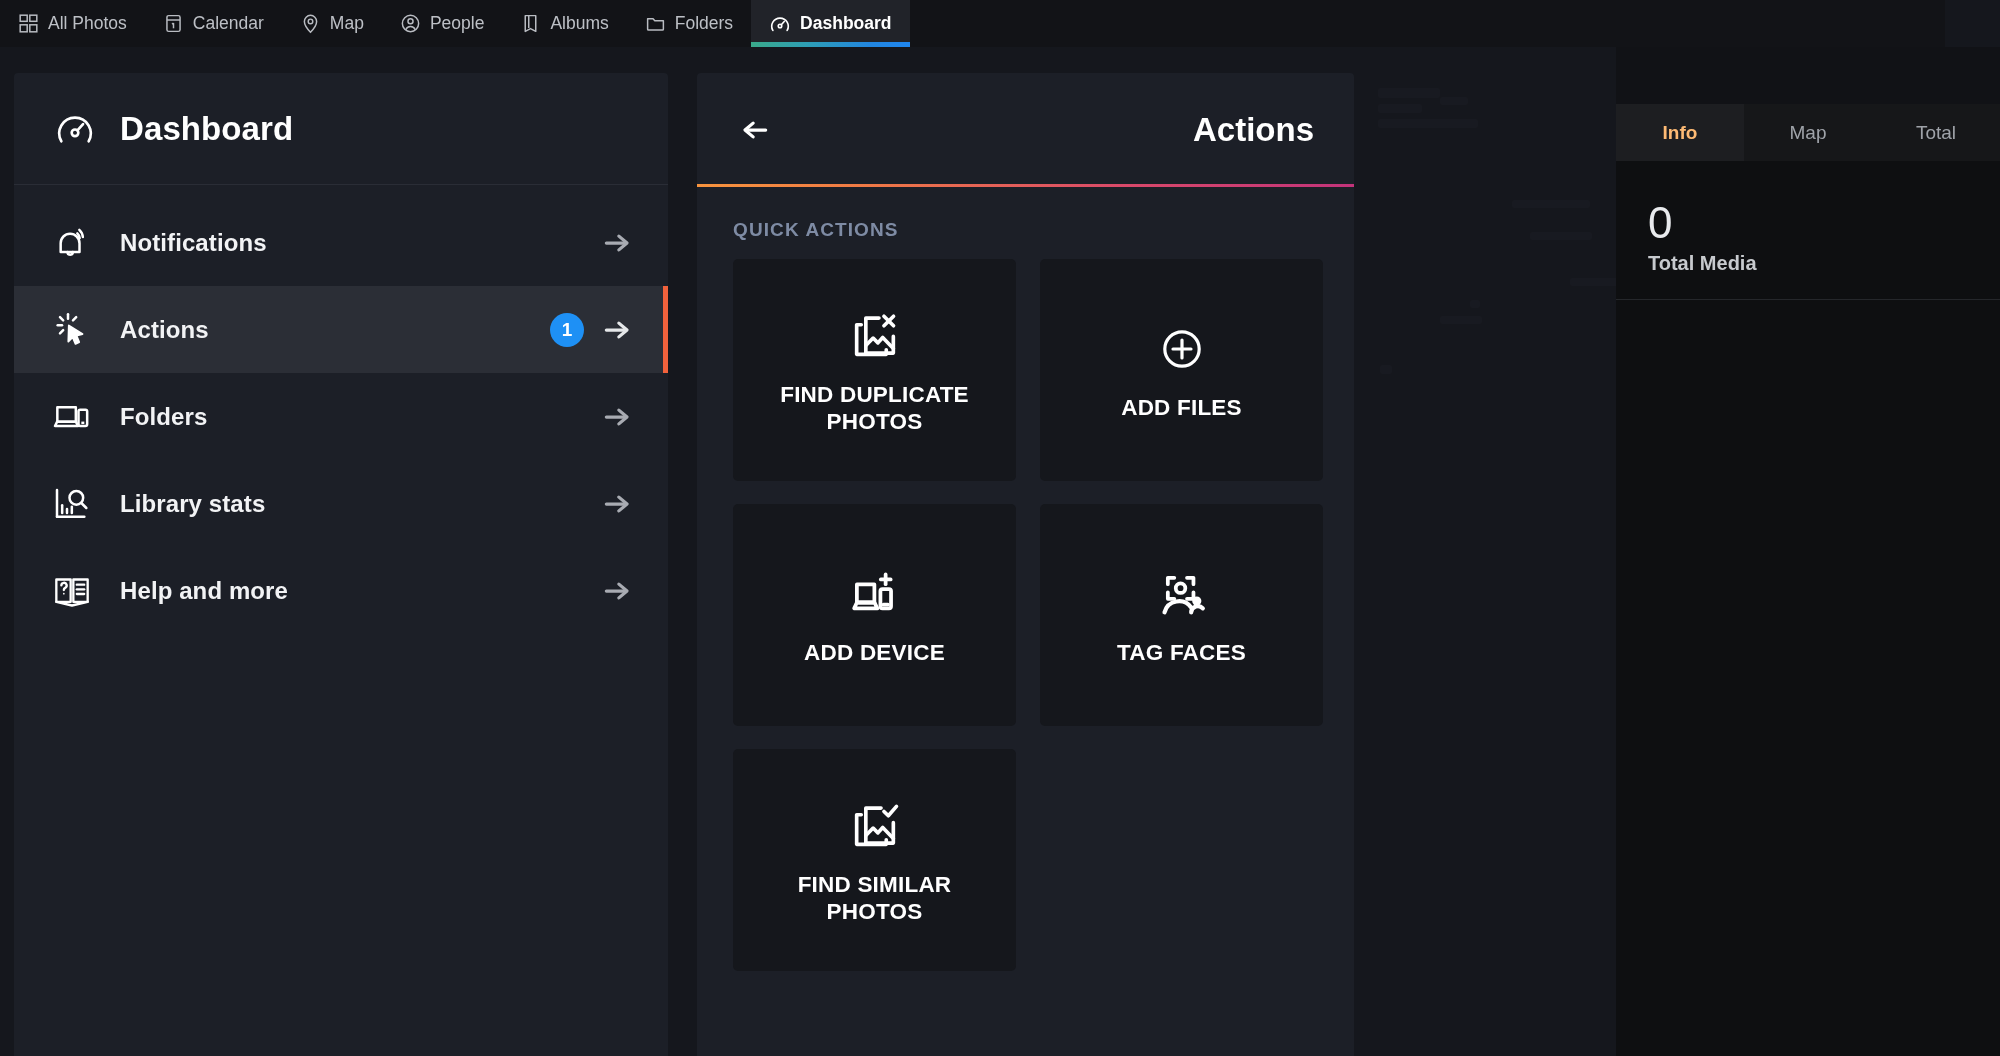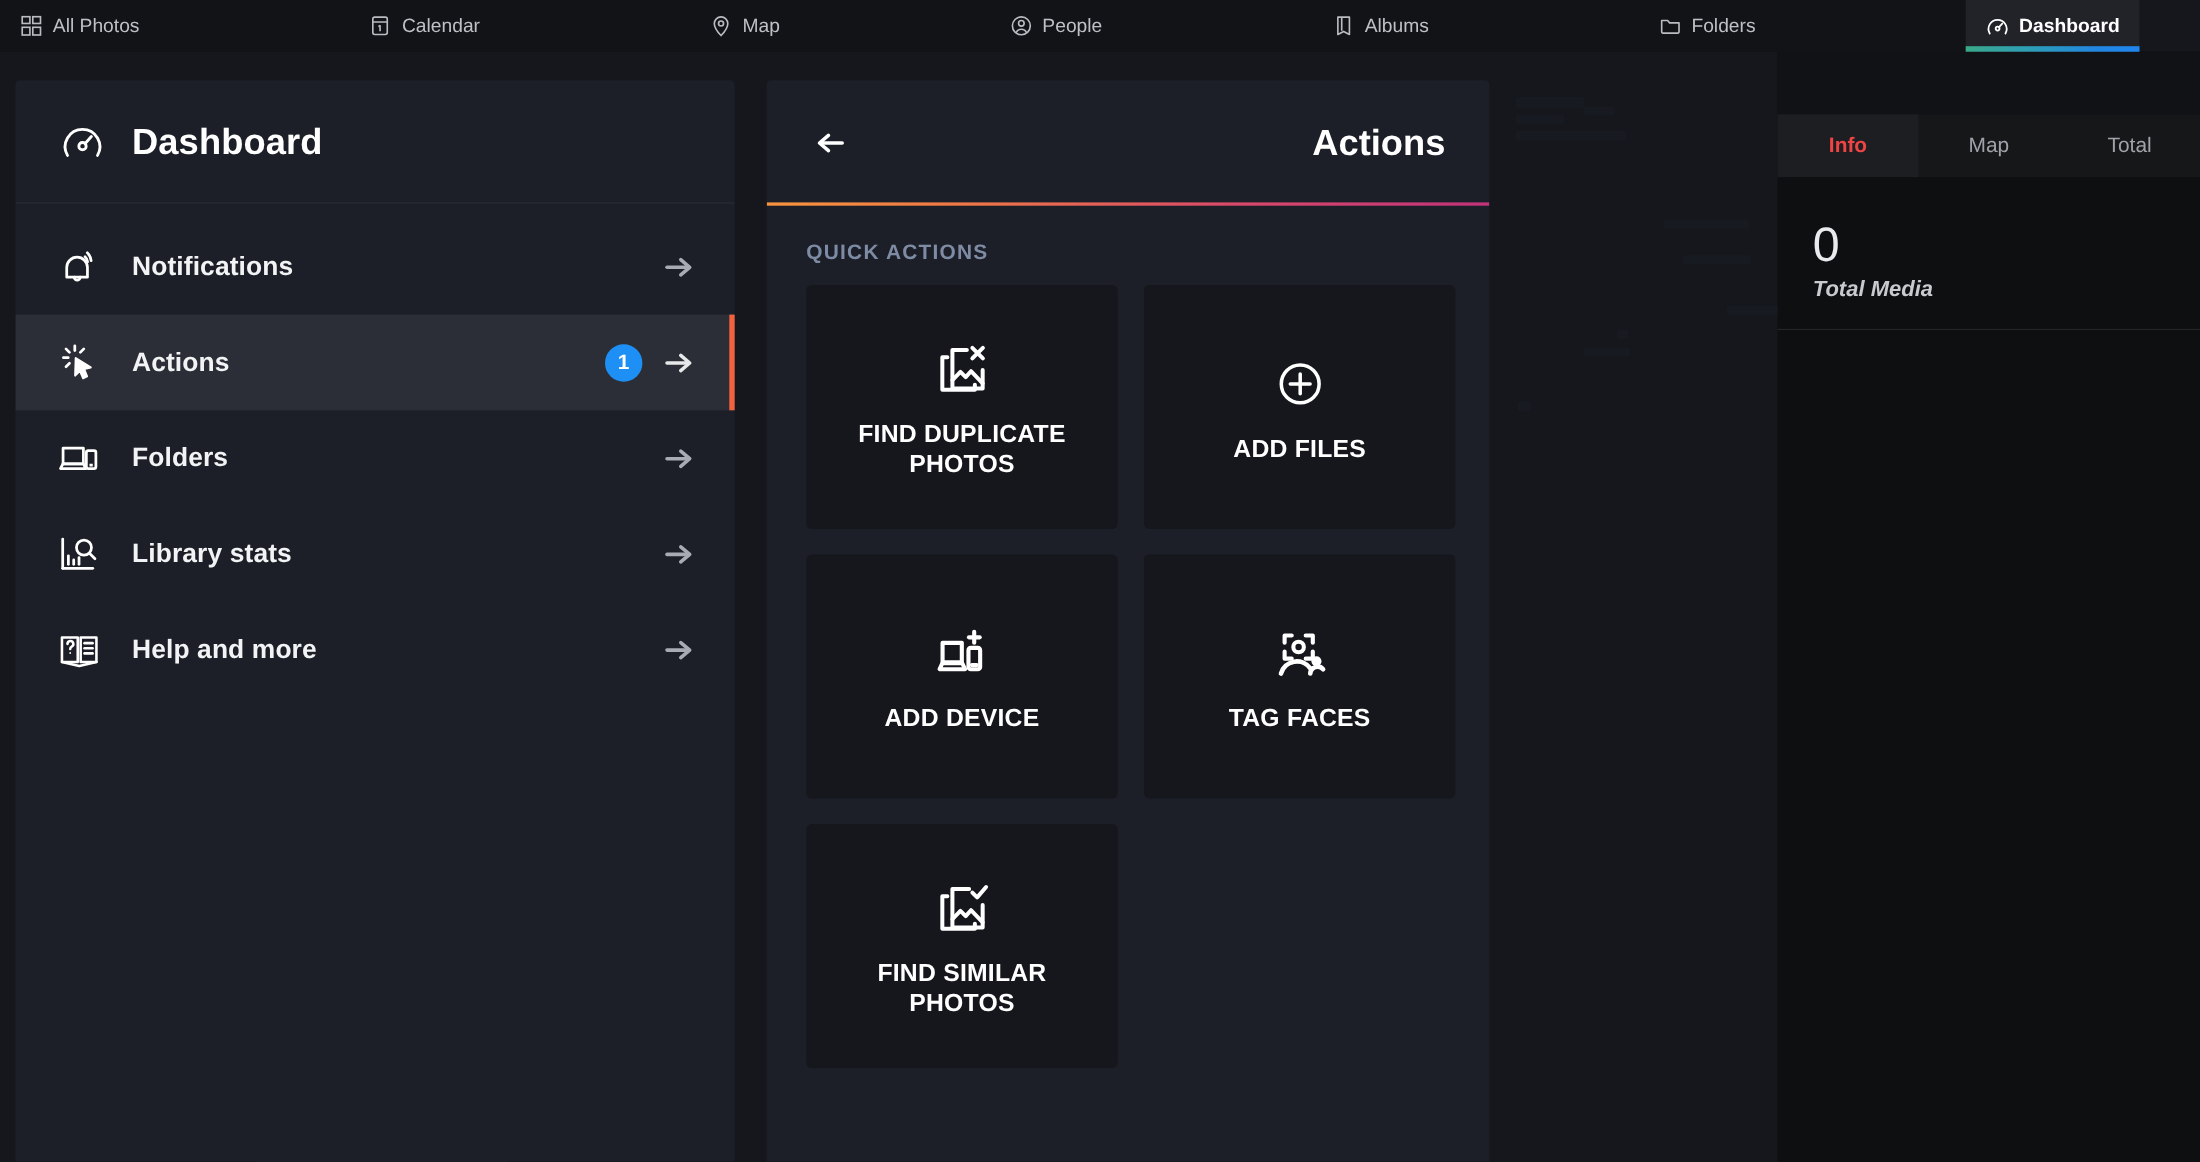--- a/index.html
+++ b/index.html
@@ -32,21 +32,20 @@
   
   #topnav {
     position: absolute;
     top: 0; left: 0;
     width: 1945px;
     height: 47px;
     background: #121317;
     display: flex;
     align-items: stretch;
     z-index: 40;
-    justify-content: space-between;
   }
   .nav-tab {
     display: flex;
     align-items: center;
     gap: 9px;
     padding: 0 18px;
     height: 47px;
     color: #bdc0c6;
     font-size: 17.5px;
     position: relative;
@@ -242,36 +241,35 @@
     flex: 1 1 0;
     display: flex;
     align-items: center;
     justify-content: center;
     font-size: 19px;
     color: #9fa3a9;
     cursor: pointer;
   }
   .info-tab.active {
     background: #1d1e21;
-    color: #ef4444;
+    color: #fdba74;
     font-weight: bold;
   }
   #info-content { padding: 40px 32px 0 32px; }
   #info-content .stat-value {
     color: #e8eaed;
     font-size: 44px;
     font-weight: 300;
     line-height: 1;
   }
   #info-content .stat-label {
     color: #c7cace;
     font-size: 20px;
     margin-top: 7px;
     font-weight: bold;
-    font-style: italic;
   }
   #info-divider {
     position: absolute;
     left: 0; right: 0;
     top: 252px;
     height: 1px;
     background: #25272b;
   }
 
   svg { display: block; }

